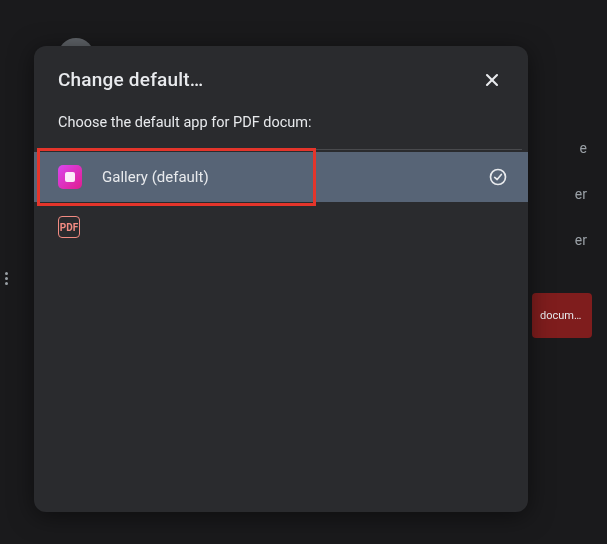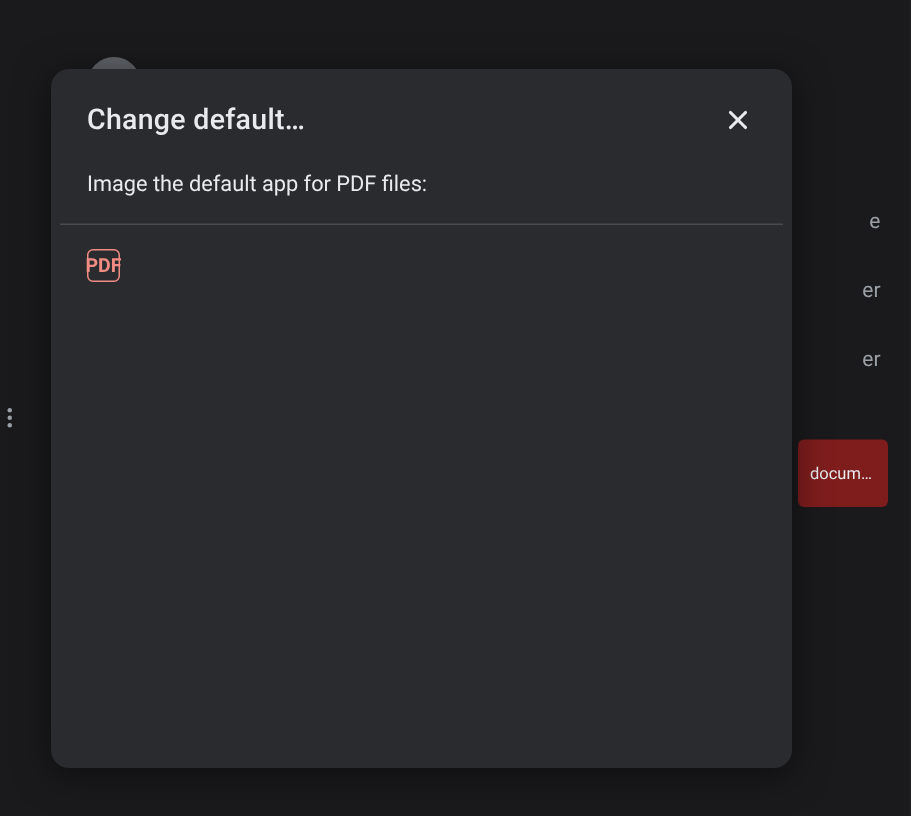--- a/index.html
+++ b/index.html
@@ -153,21 +153,21 @@
       position: absolute;
       width: 14px; height: 10px;
       background: #d4c4a0;
       border-radius: 50% 50% 40% 40%;
       top: 5px; left: 5px;
     }
     .icon-view {
       border: 1.5px solid #f28b82;
       border-radius: 4px;
       color: #f28b82;
-      font-size: 13px;
+      font-size: 10px;
       font-weight: 700;
       display: flex;
       align-items: center;
       justify-content: center;
       width: 22px;
       height: 22px;
     }
     .app-label {
       font-size: 15px;
       color: #e8eaed;
@@ -200,25 +200,34 @@
 <div class="dialog">
   <div class="dialog-header">
     <div class="dialog-title">Change default…</div>
     <div class="close-btn">
       <svg width="20" height="20" viewBox="0 0 24 24" fill="none" stroke="currentColor" stroke-width="2.5" stroke-linecap="round">
         <line x1="6" y1="6" x2="18" y2="18"></line>
         <line x1="18" y1="6" x2="6" y2="18"></line>
       </svg>
     </div>
   </div>
-  <div class="dialog-subtitle">Image the default app for PDF files:</div>
+  <div class="dialog-subtitle">Choose the default app for PDF docum:</div>
   <div class="divider"></div>
 
   <div class="app-list">
 
+    <div class="app-item selected">
+      <div class="highlight-box"></div>
+      <div class="app-icon icon-gallery"></div>
+      <div class="app-label">Gallery (default)</div>
+      <svg class="check-icon" viewBox="0 0 24 24" fill="none" stroke="currentColor" stroke-width="2">
+        <circle cx="12" cy="12" r="9"></circle>
+        <path d="M8 12.5 L11 15 L16 9" stroke-linecap="round" stroke-linejoin="round"></path>
+      </svg>
+    </div>
 
 
     <div class="app-item">
       <div class="app-icon icon-view">PDF</div>
     </div>
 
   </div>
 </div>
 
 </body></html>

